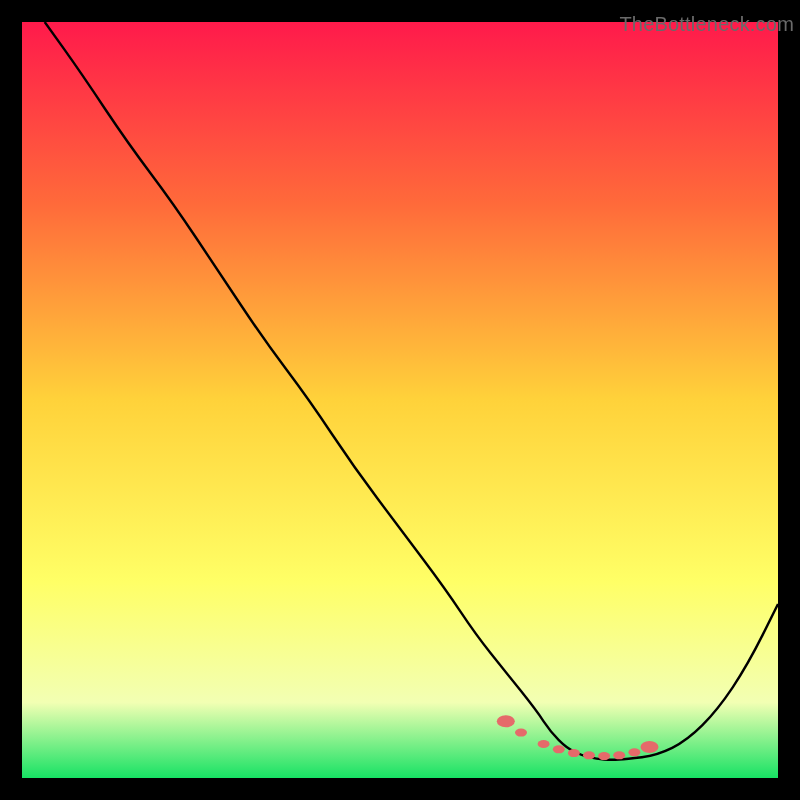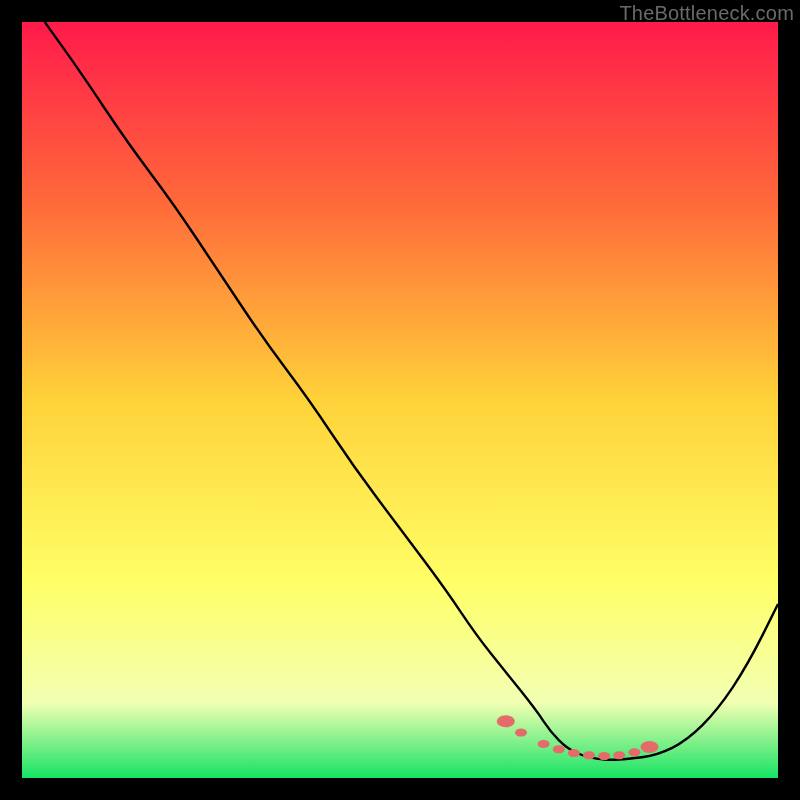--- a/index.html
+++ b/index.html
@@ -21,21 +21,21 @@
   }
   .plot {
     position: absolute;
     left: 0;
     top: 0;
     width: 756px;
     height: 756px;
   }
   .watermark {
     position: absolute;
-    top: 2px;
+    top: 13px;
     right: 6px;
     color: #6a6a6a;
     font-size: 20px;
     font-weight: 500;
     letter-spacing: 0.2px;
     user-select: none;
   }
 </style>
 </head>
 <body>

